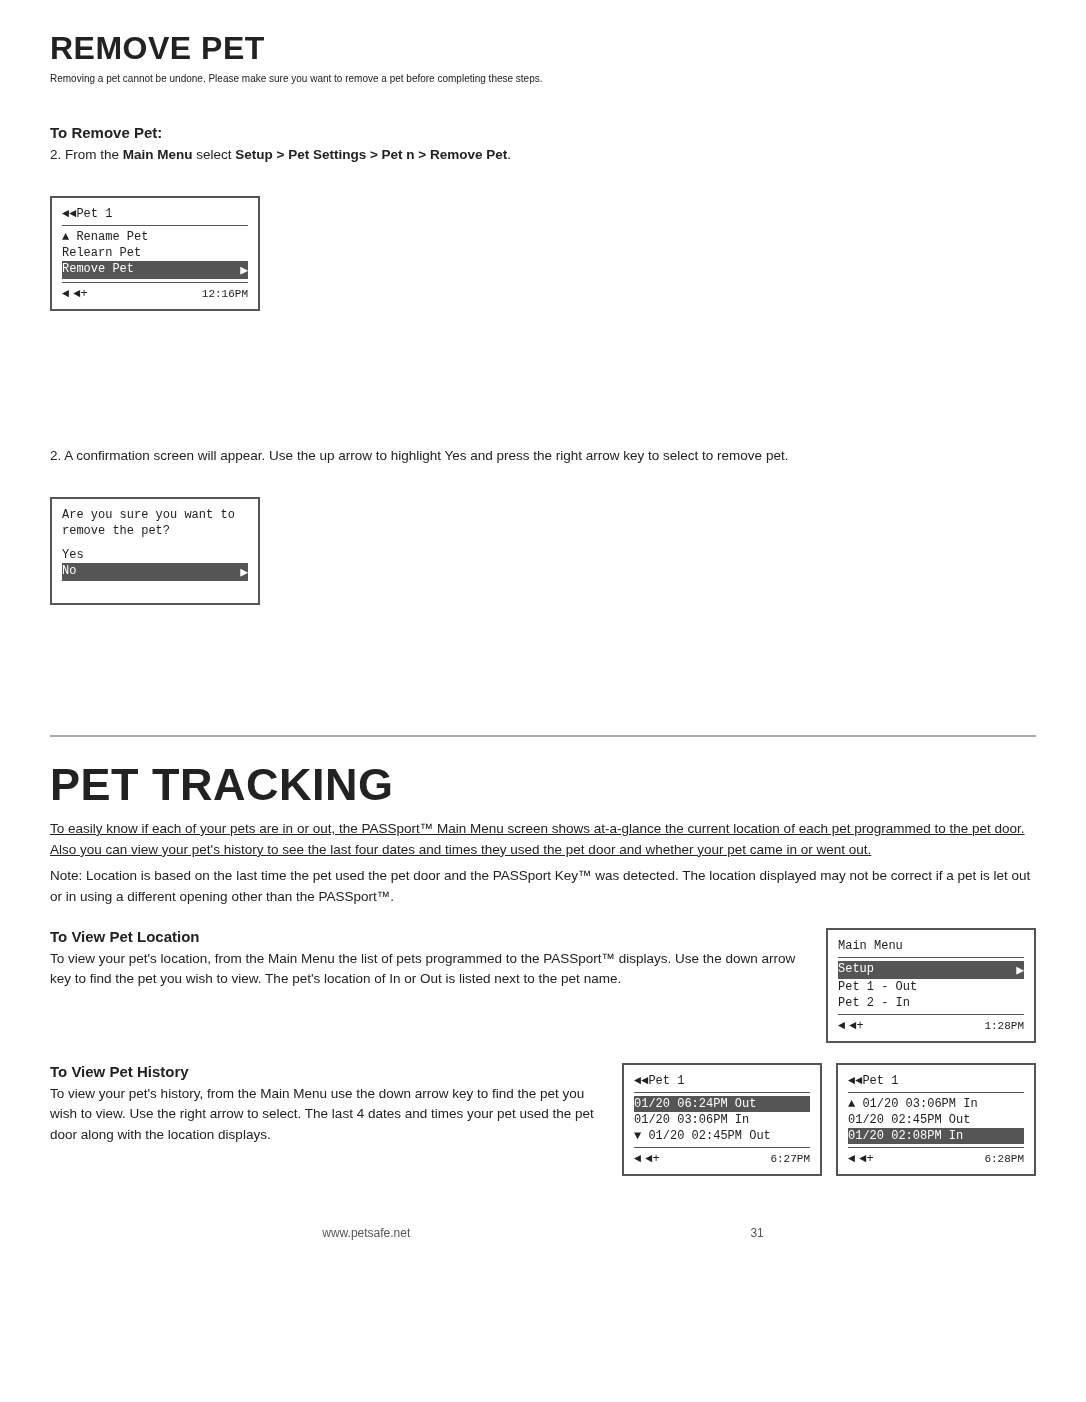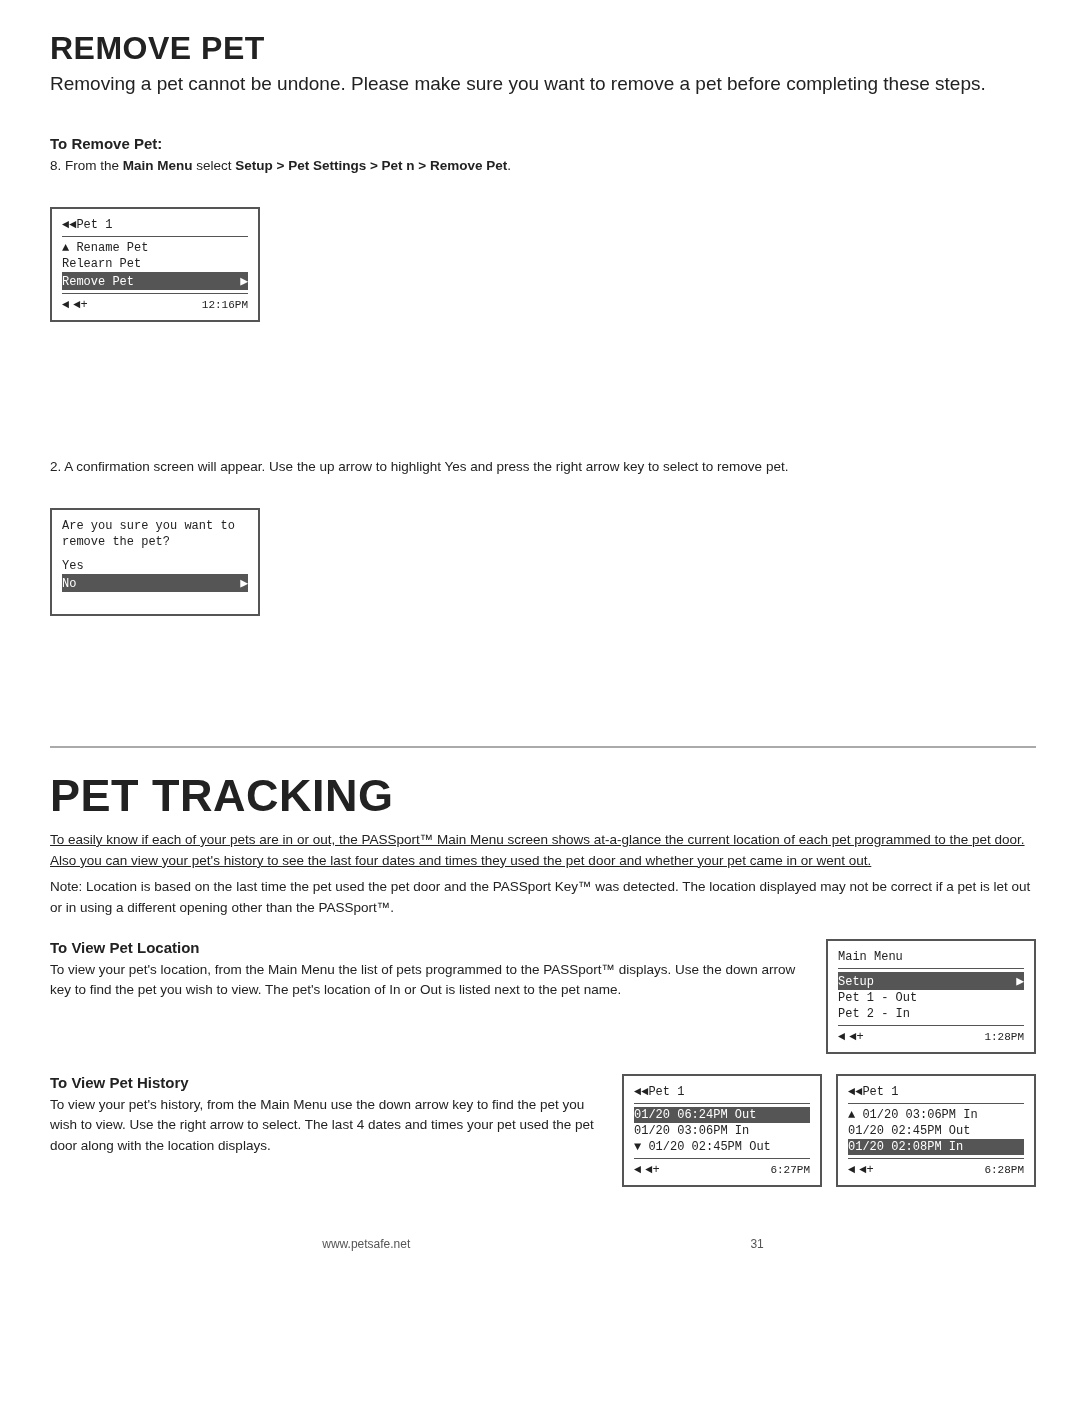--- a/index.html
+++ b/index.html
@@ -15,21 +15,21 @@
 
     
     .section-title-large {
       font-size: 32px;
       font-weight: 900;
       letter-spacing: 0.5px;
       margin-bottom: 6px;
       font-family: Arial, Helvetica, sans-serif;
     }
     .section-subtitle {
-      font-size: 19px;
+      font-size: 10px;
       margin-bottom: 18px;
       color: #222;
     }
 
     .two-col {
       display: flex;
       flex-direction: column;
       align-items: flex-start;
       gap: 30px;
       margin-bottom: 20px;
@@ -64,21 +64,21 @@
       border: 2px solid #555;
       background: #fff;
       width: 210px;
       padding: 8px 10px 8px 10px;
       font-family: 'Courier New', Courier, monospace;
       font-size: 12px;
       position: relative;
     }
     .device-screen .screen-row {
       display: flex;
-      align-items: flex-end;
+      align-items: flex-start;
       padding: 1px 0;
       font-size: 12px;
       white-space: nowrap;
     }
     .device-screen .screen-row.highlighted {
       background: #555;
       color: #fff;
     }
     .device-screen .screen-row .arrow-right {
       margin-left: auto;
@@ -170,21 +170,21 @@
 
 <div>
 
   <div class="section-title-large">REMOVE PET</div>
   <div class="section-subtitle">Removing a pet cannot be undone. Please make sure you want to remove a pet before completing these steps.</div>
 
   <div class="two-col">
     <div class="text-col">
       <div class="subsection-title">To Remove Pet:</div>
       <div class="body-text">
-        <span>8.  From the </span><b>Main Menu</b><span> select </span><b>Setup &gt; Pet Settings &gt; Pet n &gt; Remove Pet</b><span>.</span>
+        <span>2.  From the </span><b>Main Menu</b><span> select </span><b>Setup &gt; Pet Settings &gt; Pet n &gt; Remove Pet</b><span>.</span>
       </div>
     </div>
     <div class="img-col small-col">
       <div class="device-screen">
         <div class="screen-row">
           <span>◄◄Pet 1</span>
         </div>
         <div class="screen-divider"></div>
         <div class="screen-row">
           <span>▲ Rename Pet</span>

